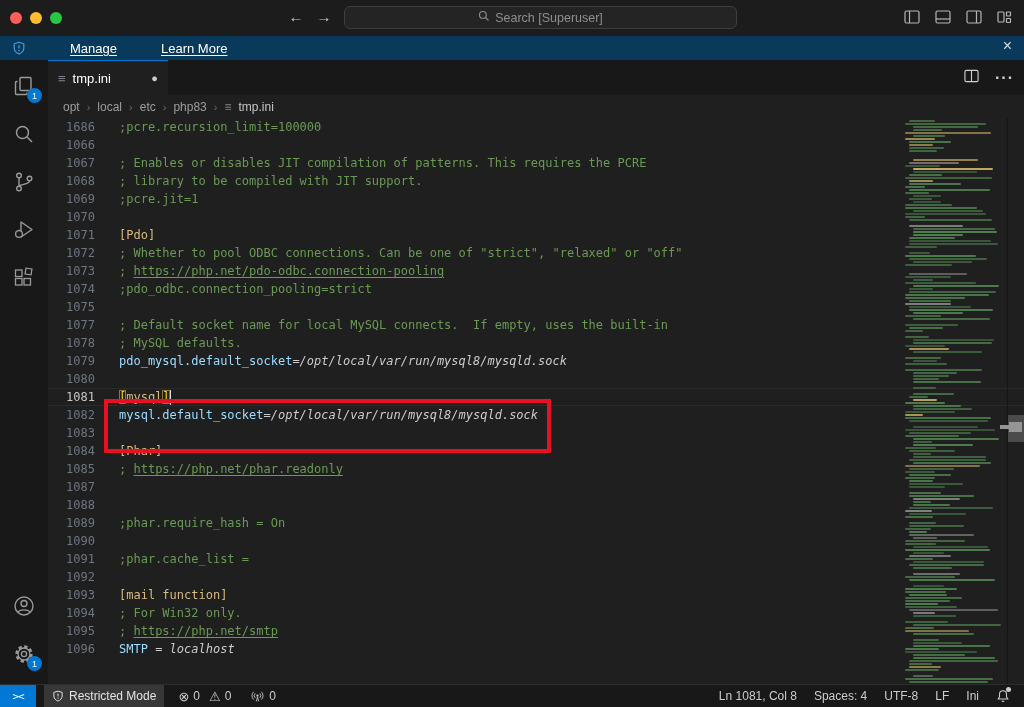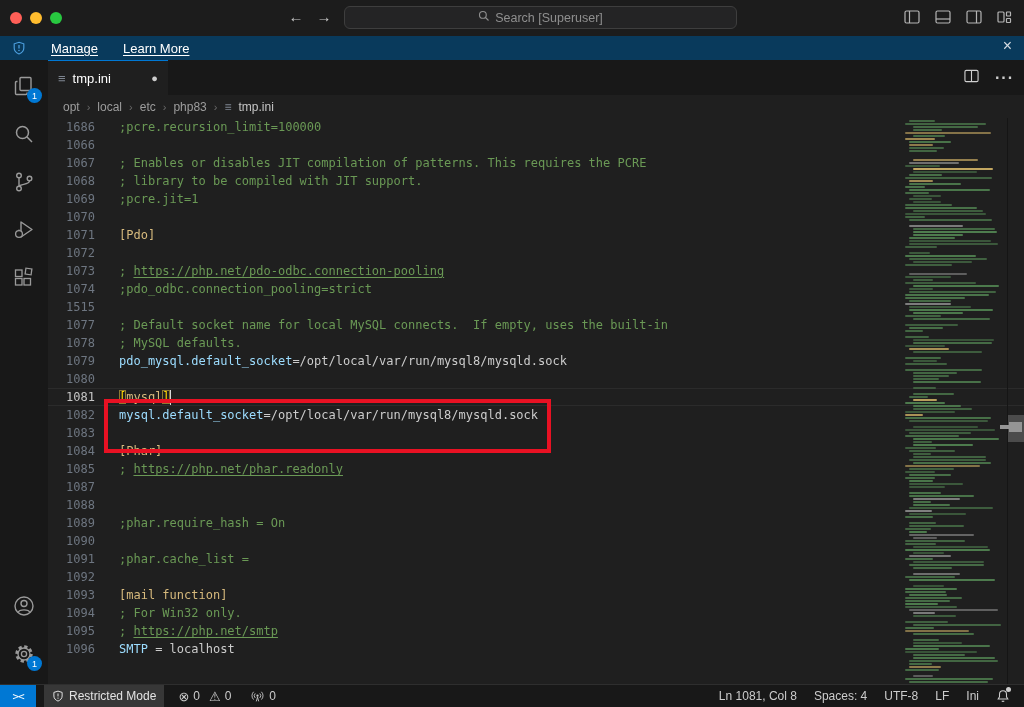--- a/index.html
+++ b/index.html
@@ -18,21 +18,21 @@
                display:flex; align-items:center; justify-content:center; gap:5px;
                color:#8f8f8f; font-size:12.5px; }
   .winlayout { position:absolute; right:12px; top:10px; display:flex; gap:15px; align-items:center; }
   .winlayout svg { display:block; }
 
   
   .banner { position:absolute; left:0; top:36px; width:1024px; height:24px;
             background:var(--banner,#093a5c); display:flex; align-items:center;
             color:#fff; font-size:13px; padding-left:12px; }
   .banner .txt { margin-left:8px; }
-  .banner .lnk { margin-left:25px; text-decoration:underline; text-underline-offset:2px; cursor:pointer; }
+  .banner .lnk { margin-left:44px; text-decoration:underline; text-underline-offset:2px; cursor:pointer; }
   .banner .close { position:absolute; right:12px; top:1px; font-size:16px; color:#d6dce2; cursor:pointer; }
 
   
   .activitybar { position:absolute; left:0; top:60px; width:48px; bottom:23px; background:#181818; }
   .act { position:absolute; left:12px; width:24px; height:24px; }
   .badge { position:absolute; right:-6px; bottom:-5px; width:15px; height:15px; border-radius:50%;
            background:var(--accent,#0078d4); color:#fff; font-size:9px; display:flex;
            align-items:center; justify-content:center; }
 
   
@@ -55,21 +55,21 @@
   .row { display:flex; height:18px; line-height:18px; white-space:pre;
          font-family:"DejaVu Sans Mono", monospace; font-size:12px; }
   .row.active { box-shadow: inset 0 1px 0 #2b2b2b, inset 0 -1px 0 #2b2b2b; }
   .gutter { flex:none; width:71px; text-align:right; padding-right:24px; color:var(--ln,#6e7681); }
   .row.active .gutter { color:#c6c6c6; }
   .seg-comment { color:var(--comment,#6a9955); }
   .seg-link { color:var(--comment,#6a9955); text-decoration:underline; text-underline-offset:2px; }
   .seg-section { color:var(--section,#d7ba7d); }
   .seg-bracket { color:#ffd700; outline:1px solid #8c7a33; outline-offset:-1px; }
   .seg-key { color:var(--key,#9cdcfe); }
-  .seg-plain { color:var(--text,#cccccc); }
+  .seg-plain { color:var(--text,#cccccc);font-style:italic; }
   .cursor { display:inline-block; width:1.5px; height:15px; background:#d7d7d7; vertical-align:middle; }
 
   .annotation { position:absolute; left:56px; top:281px; width:447px; height:54px;
                 border:4px solid var(--annotation,#e81123); pointer-events:none; }
 
   .minimap { position:absolute; right:17px; top:0; bottom:0; width:104px; }
   .mm { position:absolute; height:2px; border-radius:1px; }
   .rulerline { position:absolute; right:16px; top:0; bottom:0; width:1px; background:#151515; }
   .rulerhandle { position:absolute; right:0; top:297px; width:16px; height:27px; background:#4b4b4b; }
   .rulerinner { position:absolute; right:2px; top:304px; width:13px; height:10px; background:#959595; }
@@ -240,24 +240,24 @@
 
     <div class="codewrap">
       <div id="codelines">
           <div class="row"><div class="gutter">1686</div><div><span class="seg-comment">;pcre.recursion_limit=100000</span></div></div>
           <div class="row"><div class="gutter">1066</div><div></div></div>
           <div class="row"><div class="gutter">1067</div><div><span class="seg-comment">; Enables or disables JIT compilation of patterns. This requires the PCRE</span></div></div>
           <div class="row"><div class="gutter">1068</div><div><span class="seg-comment">; library to be compiled with JIT support.</span></div></div>
           <div class="row"><div class="gutter">1069</div><div><span class="seg-comment">;pcre.jit=1</span></div></div>
           <div class="row"><div class="gutter">1070</div><div></div></div>
           <div class="row"><div class="gutter">1071</div><div><span class="seg-section">[Pdo]</span></div></div>
-          <div class="row"><div class="gutter">1072</div></div>
+          <div class="row"><div class="gutter">1072</div><div><span class="seg-comment">; Whether to pool ODBC connections. Can be one of "strict", "relaxed" or "off"</span></div></div>
           <div class="row"><div class="gutter">1073</div><div><span class="seg-comment">; </span><span class="seg-link">https://php.net/pdo-odbc.connection-pooling</span></div></div>
           <div class="row"><div class="gutter">1074</div><div><span class="seg-comment">;pdo_odbc.connection_pooling=strict</span></div></div>
-          <div class="row"><div class="gutter">1515</div><div></div></div>
+          <div class="row"><div class="gutter">1075</div><div></div></div>
           <div class="row"><div class="gutter">1077</div><div><span class="seg-comment">; Default socket name for local MySQL connects.  If empty, uses the built-in</span></div></div>
           <div class="row"><div class="gutter">1078</div><div><span class="seg-comment">; MySQL defaults.</span></div></div>
           <div class="row"><div class="gutter">1079</div><div><span class="seg-key">pdo_mysql.default_socket</span><span class="seg-plain">=/opt/local/var/run/mysql8/mysqld.sock</span></div></div>
           <div class="row"><div class="gutter">1080</div><div></div></div>
           <div class="row active"><div class="gutter">1081</div><div><span class="seg-bracket">[</span><span class="seg-section">mysql</span><span class="seg-bracket">]</span><span class="cursor"></span></div></div>
           <div class="row"><div class="gutter">1082</div><div><span class="seg-key">mysql.default_socket</span><span class="seg-plain">=/opt/local/var/run/mysql8/mysqld.sock</span></div></div>
           <div class="row"><div class="gutter">1083</div><div></div></div>
           <div class="row"><div class="gutter">1084</div><div><span class="seg-section">[Phar]</span></div></div>
           <div class="row"><div class="gutter">1085</div><div><span class="seg-comment">; </span><span class="seg-link">https://php.net/phar.readonly</span></div></div>
           <div class="row"><div class="gutter">1087</div><div></div></div>

